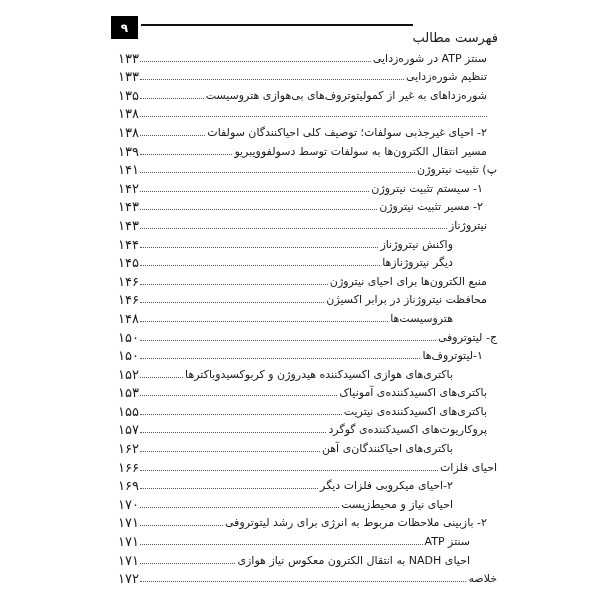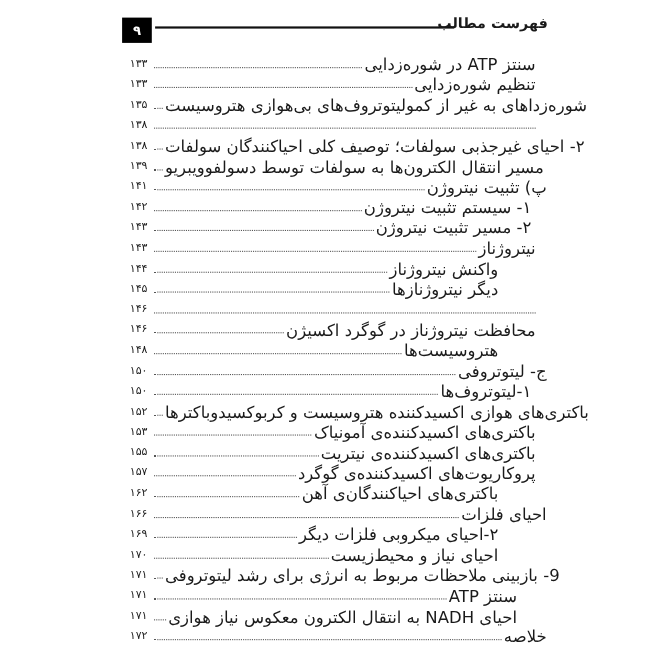--- a/index.html
+++ b/index.html
@@ -33,60 +33,59 @@
       position: absolute;
       left: 141px;
       top: 24px;
       width: 272px;
       height: 2px;
       background: #111;
     }
     .page-title {
       position: absolute;
       right: 102px;
-      top: 14px;
+      top: 30px;
       font-size: 13px;
-      font-weight: bold;
+      font-weight: normal;
       direction: rtl;
       white-space: nowrap;
     }
     .toc {
       position: absolute;
       left: 118px;
       top: 46px;
       width: 382px;
     }
     .toc-row {
       position: relative;
       height: 18.6px;
       display: flex;
       flex-direction: row;
       align-items: flex-end;
       direction: ltr;
     }
     .toc-page {
-      font-size: 10px;
+      font-size: 13px;
       line-height: 12px;
       width: 22px;
       text-align: left;
       flex: none;
       direction: rtl;
       unicode-bidi: plaintext;
-      font-family: Liberation Serif, serif;
     }
     .toc-leader {
       flex: 1 1 auto;
       border-bottom: 1px dotted #555;
       height: 0;
       margin-bottom: 3px;
       min-width: 8px;
     }
     .toc-title {
       flex: none;
-      font-size: 15px;
+      font-size: 11px;
       line-height: 12px;
       direction: rtl;
       white-space: nowrap;
       padding-left: 2px;
     }
     .toc-indent {
       flex: none;
     }
     .lvl0 .toc-indent { width: 3px; }
     .lvl1 .toc-indent { width: 13px; }
@@ -171,26 +170,27 @@
     </div>
     <div class="toc-row lvl2">
       <span class="toc-page">۱۴۵</span>
       <span class="toc-leader"></span>
       <span class="toc-title">دیگر نیتروژنازها</span>
       <span class="toc-indent"></span>
     </div>
     <div class="toc-row lvl1">
       <span class="toc-page">۱۴۶</span>
       <span class="toc-leader"></span>
+      <span class="toc-title">منبع الکترون‌ها برای احیای نیتروژن</span>
       <span class="toc-indent"></span>
     </div>
     <div class="toc-row lvl1">
       <span class="toc-page">۱۴۶</span>
       <span class="toc-leader"></span>
-      <span class="toc-title">محافظت نیتروژناز در گوگرد اکسیژن</span>
+      <span class="toc-title">محافظت نیتروژناز در برابر اکسیژن</span>
       <span class="toc-indent"></span>
     </div>
     <div class="toc-row lvl2">
       <span class="toc-page">۱۴۸</span>
       <span class="toc-leader"></span>
       <span class="toc-title">هتروسیست‌ها</span>
       <span class="toc-indent"></span>
     </div>
     <div class="toc-row lvl0">
       <span class="toc-page">۱۵۰</span>
@@ -200,21 +200,21 @@
     </div>
     <div class="toc-row lvl1b">
       <span class="toc-page">۱۵۰</span>
       <span class="toc-leader"></span>
       <span class="toc-title">۱-لیتوتروف‌ها</span>
       <span class="toc-indent"></span>
     </div>
     <div class="toc-row lvl2">
       <span class="toc-page">۱۵۲</span>
       <span class="toc-leader"></span>
-      <span class="toc-title">باکتری‌های هوازی اکسیدکننده هتروسیست و کربوکسیدوباکترها</span>
+      <span class="toc-title">باکتری‌های هوازی اکسیدکننده هیدروژن و کربوکسیدوباکترها</span>
       <span class="toc-indent"></span>
     </div>
     <div class="toc-row lvl1">
       <span class="toc-page">۱۵۳</span>
       <span class="toc-leader"></span>
       <span class="toc-title">باکتری‌های اکسیدکننده‌ی آمونیاک</span>
       <span class="toc-indent"></span>
     </div>
     <div class="toc-row lvl1">
       <span class="toc-page">۱۵۵</span>
@@ -248,21 +248,21 @@
     </div>
     <div class="toc-row lvl2">
       <span class="toc-page">۱۷۰</span>
       <span class="toc-leader"></span>
       <span class="toc-title">احیای نیاز و محیط‌زیست</span>
       <span class="toc-indent"></span>
     </div>
     <div class="toc-row lvl1">
       <span class="toc-page">۱۷۱</span>
       <span class="toc-leader"></span>
-      <span class="toc-title">9- بازبینی ملاحظات مربوط به انرژی برای رشد لیتوتروفی</span>
+      <span class="toc-title">۲- بازبینی ملاحظات مربوط به انرژی برای رشد لیتوتروفی</span>
       <span class="toc-indent"></span>
     </div>
     <div class="toc-row lvl3">
       <span class="toc-page">۱۷۱</span>
       <span class="toc-leader"></span>
       <span class="toc-title">سنتز ATP</span>
       <span class="toc-indent"></span>
     </div>
     <div class="toc-row lvl3">
       <span class="toc-page">۱۷۱</span>

